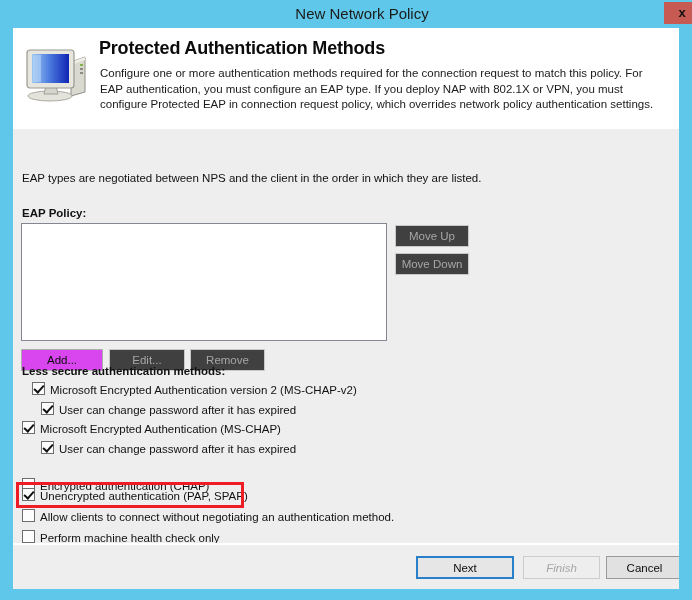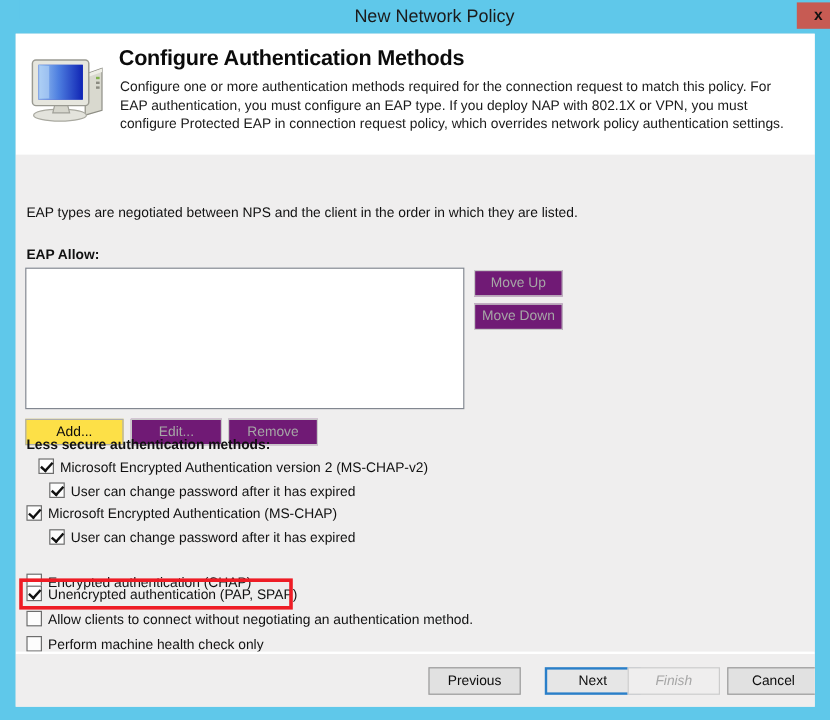--- a/index.html
+++ b/index.html
@@ -166,28 +166,28 @@
     font-family: "Liberation Sans", sans-serif;
     font-size: 11.5px;
     color: #0c0c0c;
     text-align: center;
     padding: 0;
     cursor: pointer;
     line-height: normal;
   }
   .btn.disabled {
     color: #a6a6a6;
-    background: #701a75;
+    background: #404040;
     border-color: #c8c8c8;
     cursor: default;
   }
 
   #btn-move-up   { left: 382px; top: 96px;  width: 74px; height: 22px; }
   #btn-move-down { left: 382px; top: 124px; width: 74px; height: 22px; }
-  #btn-add       { left: 8px;   top: 220px; width: 82px; height: 22px; background:#fde047; }
+  #btn-add       { left: 8px;   top: 220px; width: 82px; height: 22px; background:#d946ef; }
   #btn-edit      { left: 96px;  top: 220px; width: 76px; height: 22px; }
   #btn-remove    { left: 177px; top: 220px; width: 75px; height: 22px; }
 
   
   .chk-row {
     position: absolute;
     height: 16px;
     white-space: nowrap;
     font-size: 11.5px;
     font-family: "Liberation Sans", sans-serif;
@@ -269,21 +269,21 @@
     background: #efeeee;
     border-color: #cccccc;
     cursor: default;
     font-style: italic;
   }
   .footer-btn.focused {
     border: 2px solid #2a7fc9;
     background: #e6e6e6;
   }
   #fbtn-previous { left: 344px; width: 77px; }
-  #fbtn-next     { left: 441px; width: 80px; }
+  #fbtn-next     { left: 403px; width: 98px; }
   #fbtn-finish   { left: 510px; width: 77px; }
   #fbtn-cancel   { left: 593px; width: 77px; }
 </style>
 </head>
 <body>
 
 <div id="window">
 
   <div id="titlebar">
     <div id="title-text">New Network Policy</div>
@@ -310,29 +310,29 @@
         <rect x="8" y="14" width="37" height="29" fill="#1731c8"></rect>
         <linearGradient id="scr" x1="0" y1="0" x2="1" y2="0">
           <stop offset="0%" stop-color="#9ec6f2"></stop>
           <stop offset="45%" stop-color="#4e7fe0"></stop>
           <stop offset="100%" stop-color="#1024b4"></stop>
         </linearGradient>
         <rect x="8" y="14" width="37" height="29" fill="url(#scr)"></rect>
         <rect x="9" y="15" width="8" height="27" fill="#bcd8f7" opacity="0.55"></rect>
       </svg>
 
-      <div id="header-title">Configure Authentication Methods</div>
+      <div id="header-title">Protected Authentication Methods</div>
       <div id="header-desc">Configure one or more authentication methods required for the connection request to match this policy. For EAP authentication, you must configure an EAP type. If you deploy NAP with 802.1X or VPN, you must configure Protected EAP in connection request policy, which overrides network policy authentication settings.</div>
     </div>
 
     <div id="body-area">
 
       <div class="body-text" id="intro-text">EAP types are negotiated between NPS and the client in the order in which they are listed.</div>
 
-      <div class="body-text" id="eap-types-label">EAP Allow:</div>
+      <div class="body-text" id="eap-types-label">EAP Policy:</div>
 
       <div id="eap-listbox"></div>
 
       <button class="btn disabled" id="btn-move-up">Move Up</button>
       <button class="btn disabled" id="btn-move-down">Move Down</button>
 
       <button class="btn" id="btn-add">Add...</button>
       <button class="btn disabled" id="btn-edit">Edit...</button>
       <button class="btn disabled" id="btn-remove">Remove</button>
 
@@ -369,20 +369,19 @@
       <div class="chk-row" style="left:9px; top:401px;">
         <span class="box"></span><span class="lbl">Perform machine health check only</span>
       </div>
 
       <div id="highlight-box"></div>
 
     </div>
 
     <div id="footer-sep"></div>
     <div id="footer">
-      <button class="footer-btn" id="fbtn-previous">Previous</button>
       <button class="footer-btn focused" id="fbtn-next">Next</button>
       <button class="footer-btn disabled" id="fbtn-finish">Finish</button>
       <button class="footer-btn" id="fbtn-cancel">Cancel</button>
     </div>
 
   </div>
 </div>
 
 </body></html>

